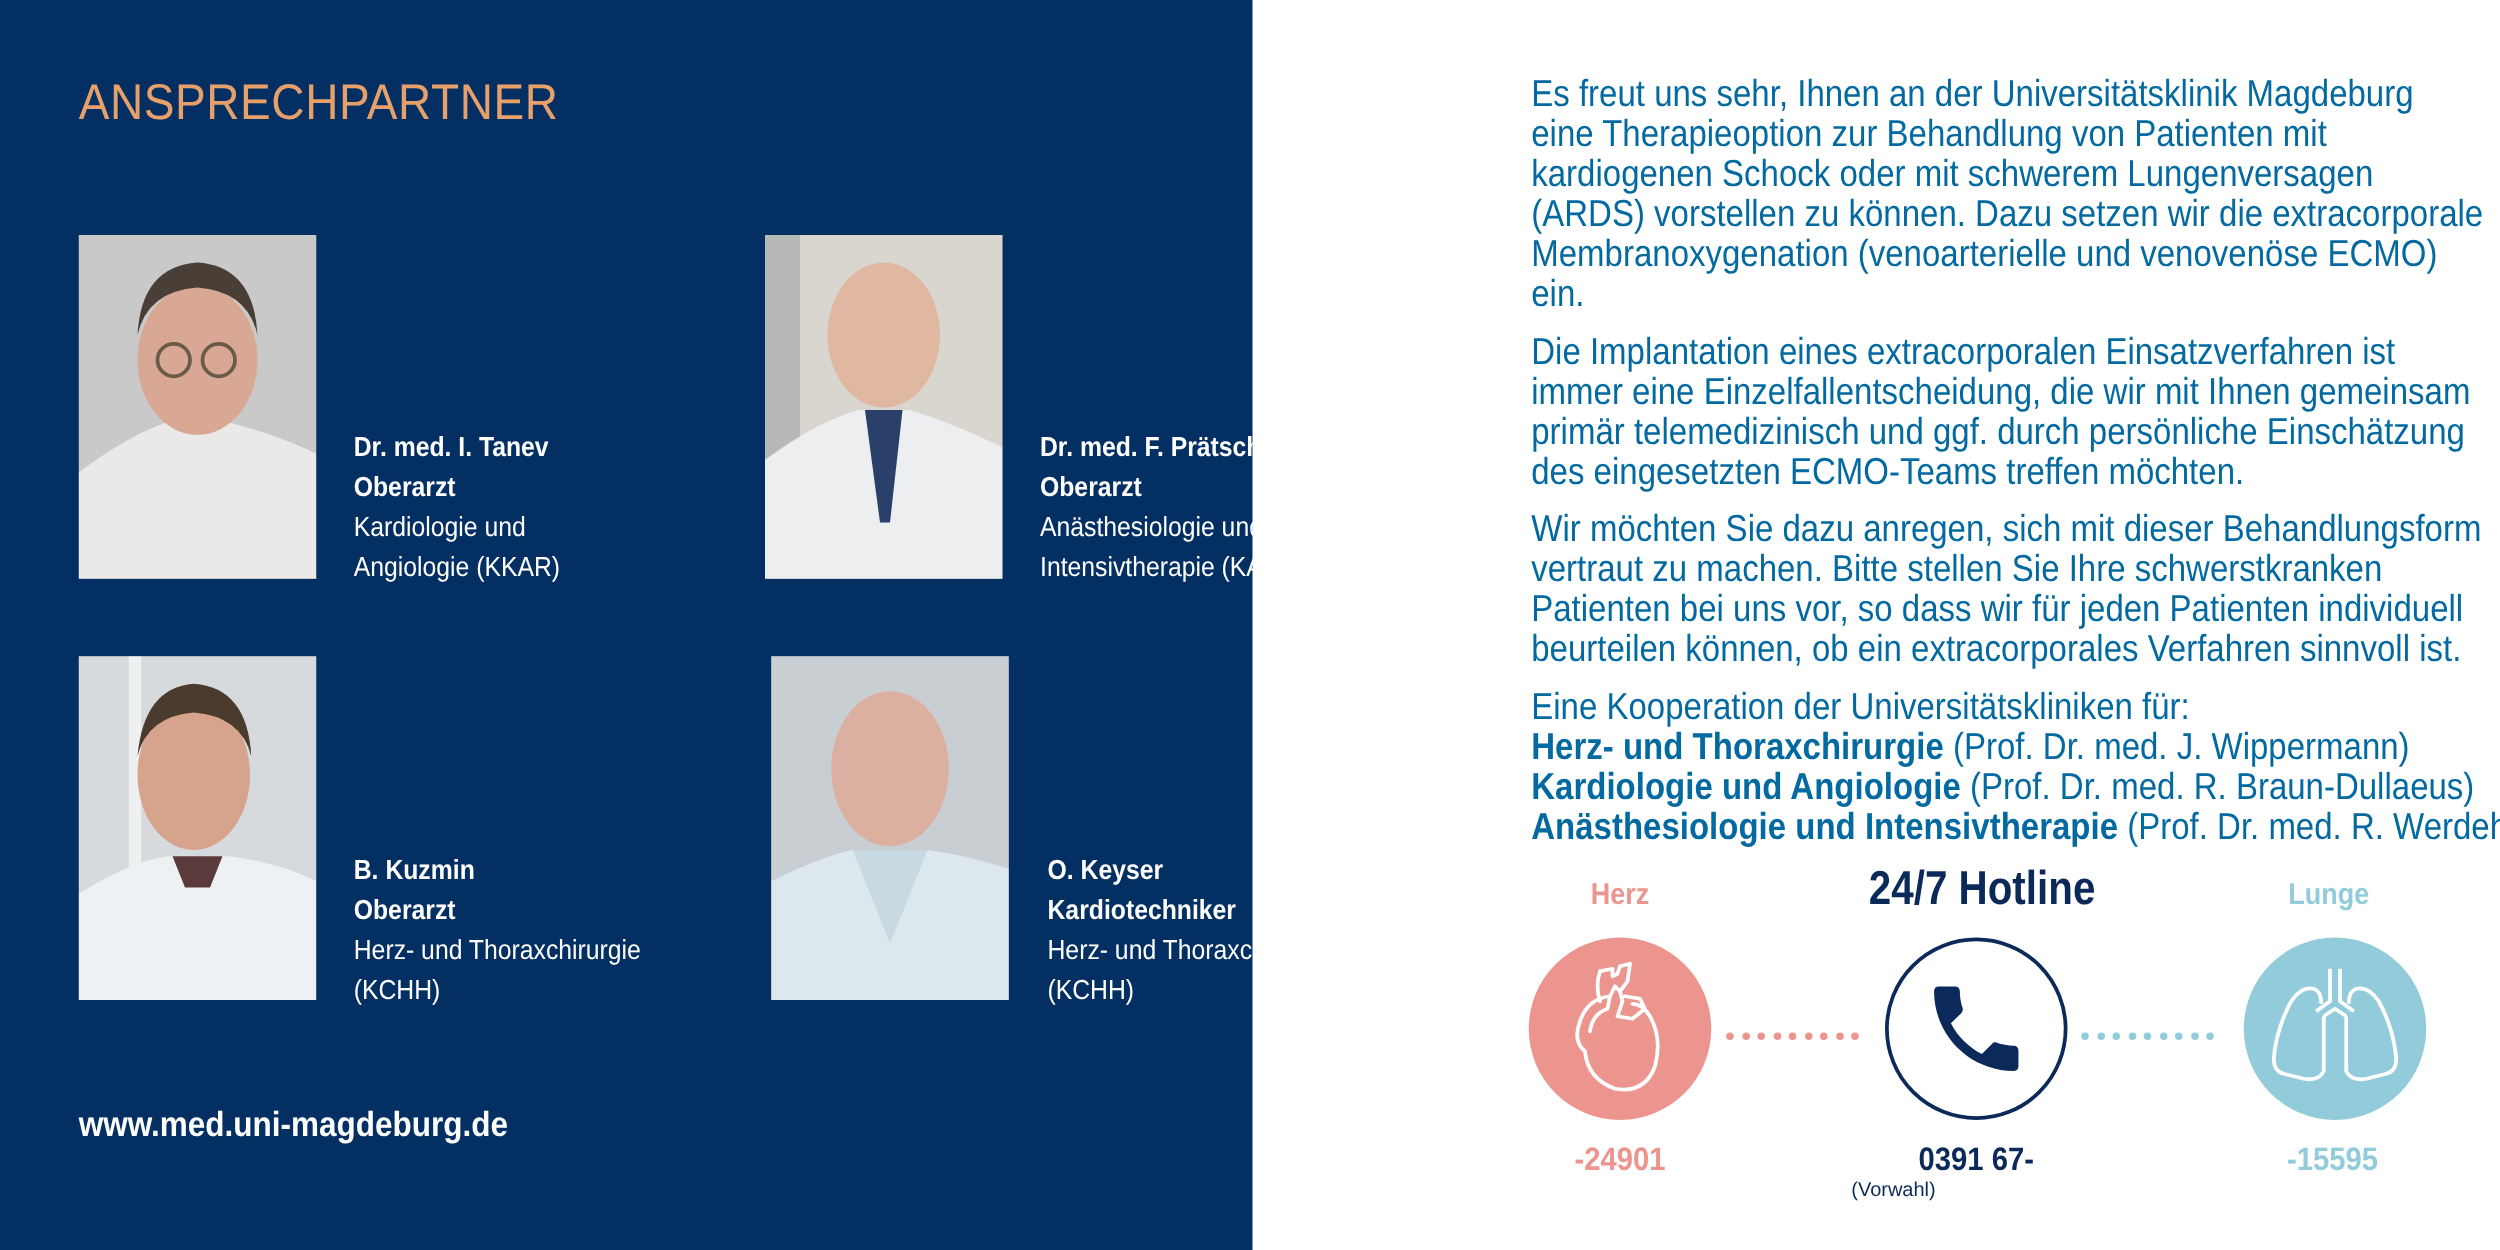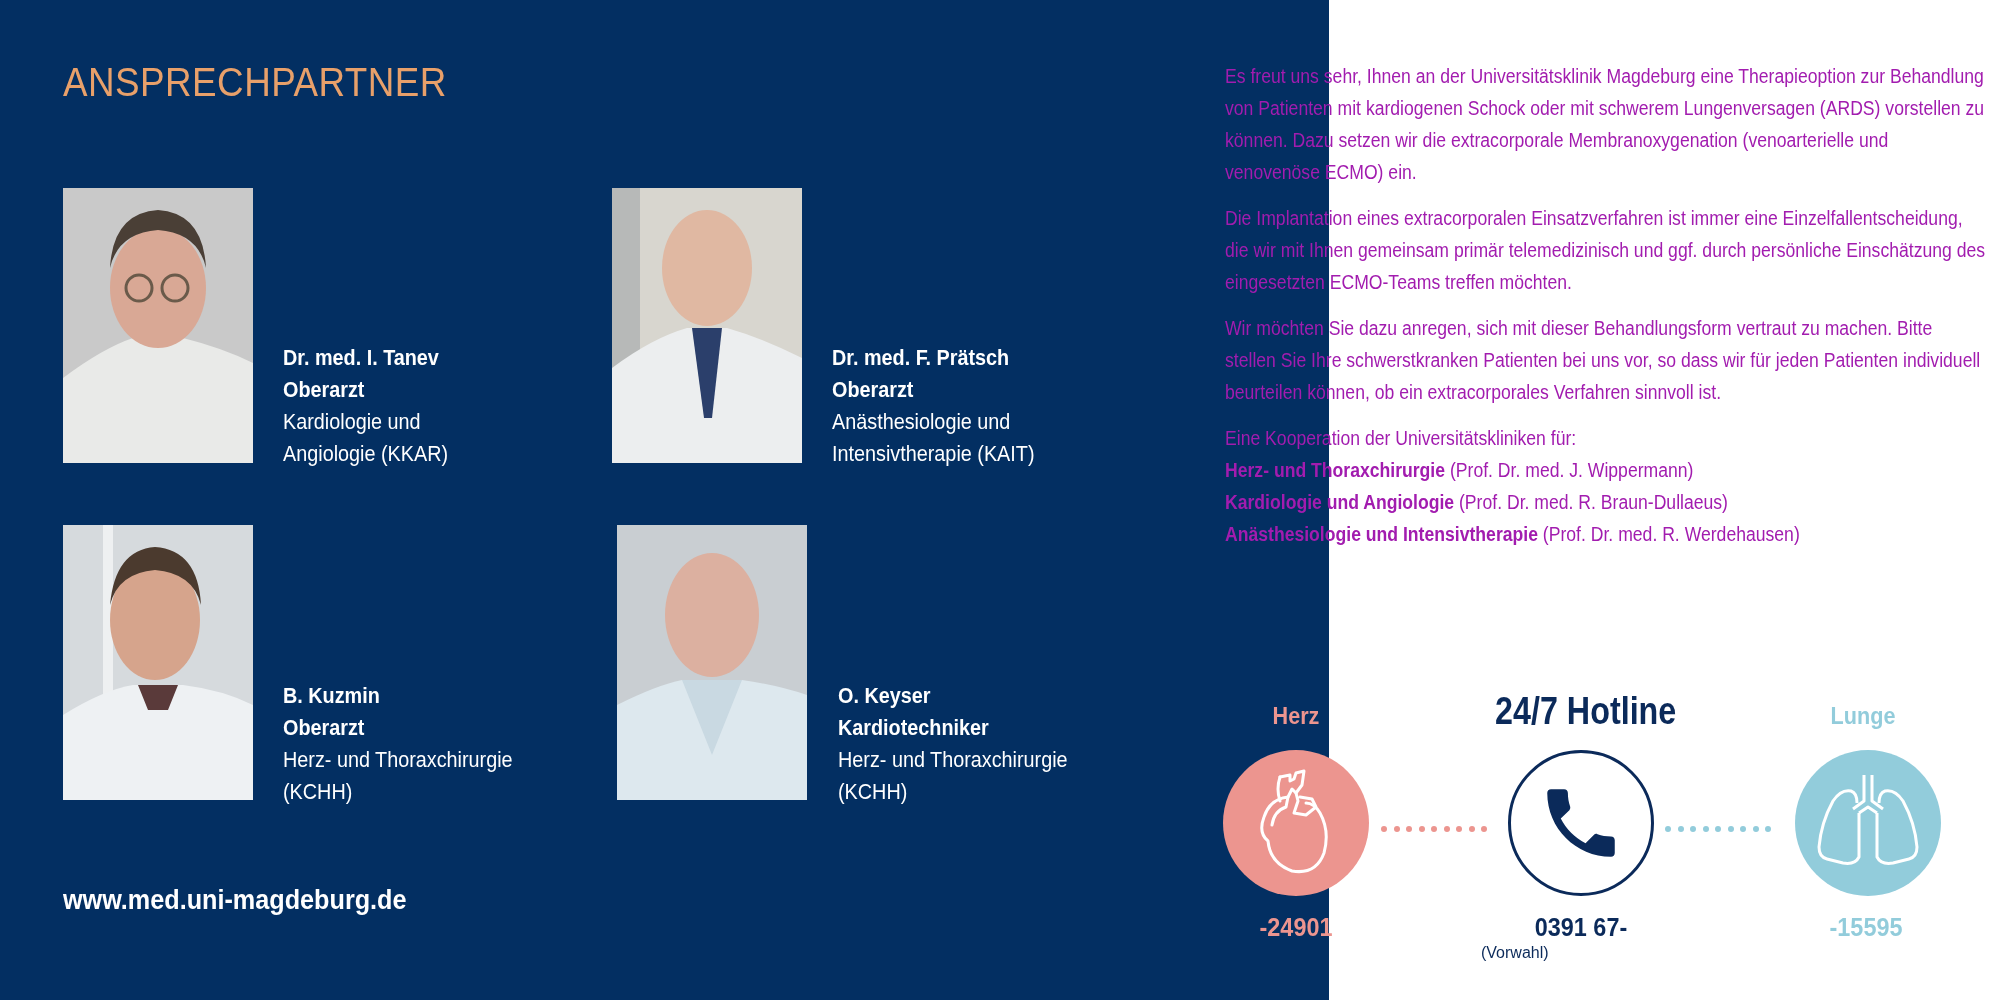--- a/index.html
+++ b/index.html
@@ -1,20 +1,20 @@
 <!DOCTYPE html>
 <html><head>
   <meta charset="utf-8">
   <style>
     * { box-sizing: border-box; margin: 0; padding: 0; }
     html, body { width: 2000px; height: 1000px; overflow: hidden; background: #ffffff; }
     body { position: relative; font-family: "DejaVu Sans Condensed", "Liberation Sans", sans-serif; }
 
     .left-panel {
-      position: absolute; left: 0; top: 0; width: 1329px; height: 1000px;
+      position: absolute; left: 0; top: 0; width: 1002px; height: 1000px;
       background: #032f62;
     }
     .page-title {
       position: absolute; left: 63px; top: 60px;
       font-family: "Liberation Sans", sans-serif;
       font-size: 40px; letter-spacing: 0.5px;
       color: #e8a06a; font-weight: normal;
       transform: scaleX(0.92); transform-origin: left top;
     }
 
@@ -35,22 +35,22 @@
 
     .website {
       position: absolute; left: 63px; top: 884px;
       color: #ffffff; font-weight: bold; font-size: 28px;
       font-family: "Liberation Sans", sans-serif;
       transform: scaleX(0.9); transform-origin: left top;
     }
 
     .right-text {
       position: absolute; left: 1225px; top: 60px; width: 760px;
-      color: #a21caf; font-family: "Liberation Sans", sans-serif;
-      font-size: 20px; line-height: 32px;
+      color: #0369a1; font-family: "Liberation Sans", sans-serif;
+      font-size: 30px; line-height: 32px;
     }
     .right-text p { margin-bottom: 14px; transform: scaleX(0.88); transform-origin: left top; width: 114%; }
     .right-text .coop { margin-bottom: 0; }
     .right-text .coop span { display: block; white-space: nowrap; }
     .right-text b { font-weight: bold; }
 
     .hotline-title {
       position: absolute; left: 1480px; top: 690px; width: 200px; text-align: center;
       font-family: "Liberation Sans", sans-serif; font-weight: bold;
       font-size: 38px; color: #0b2a5a; white-space: nowrap;

